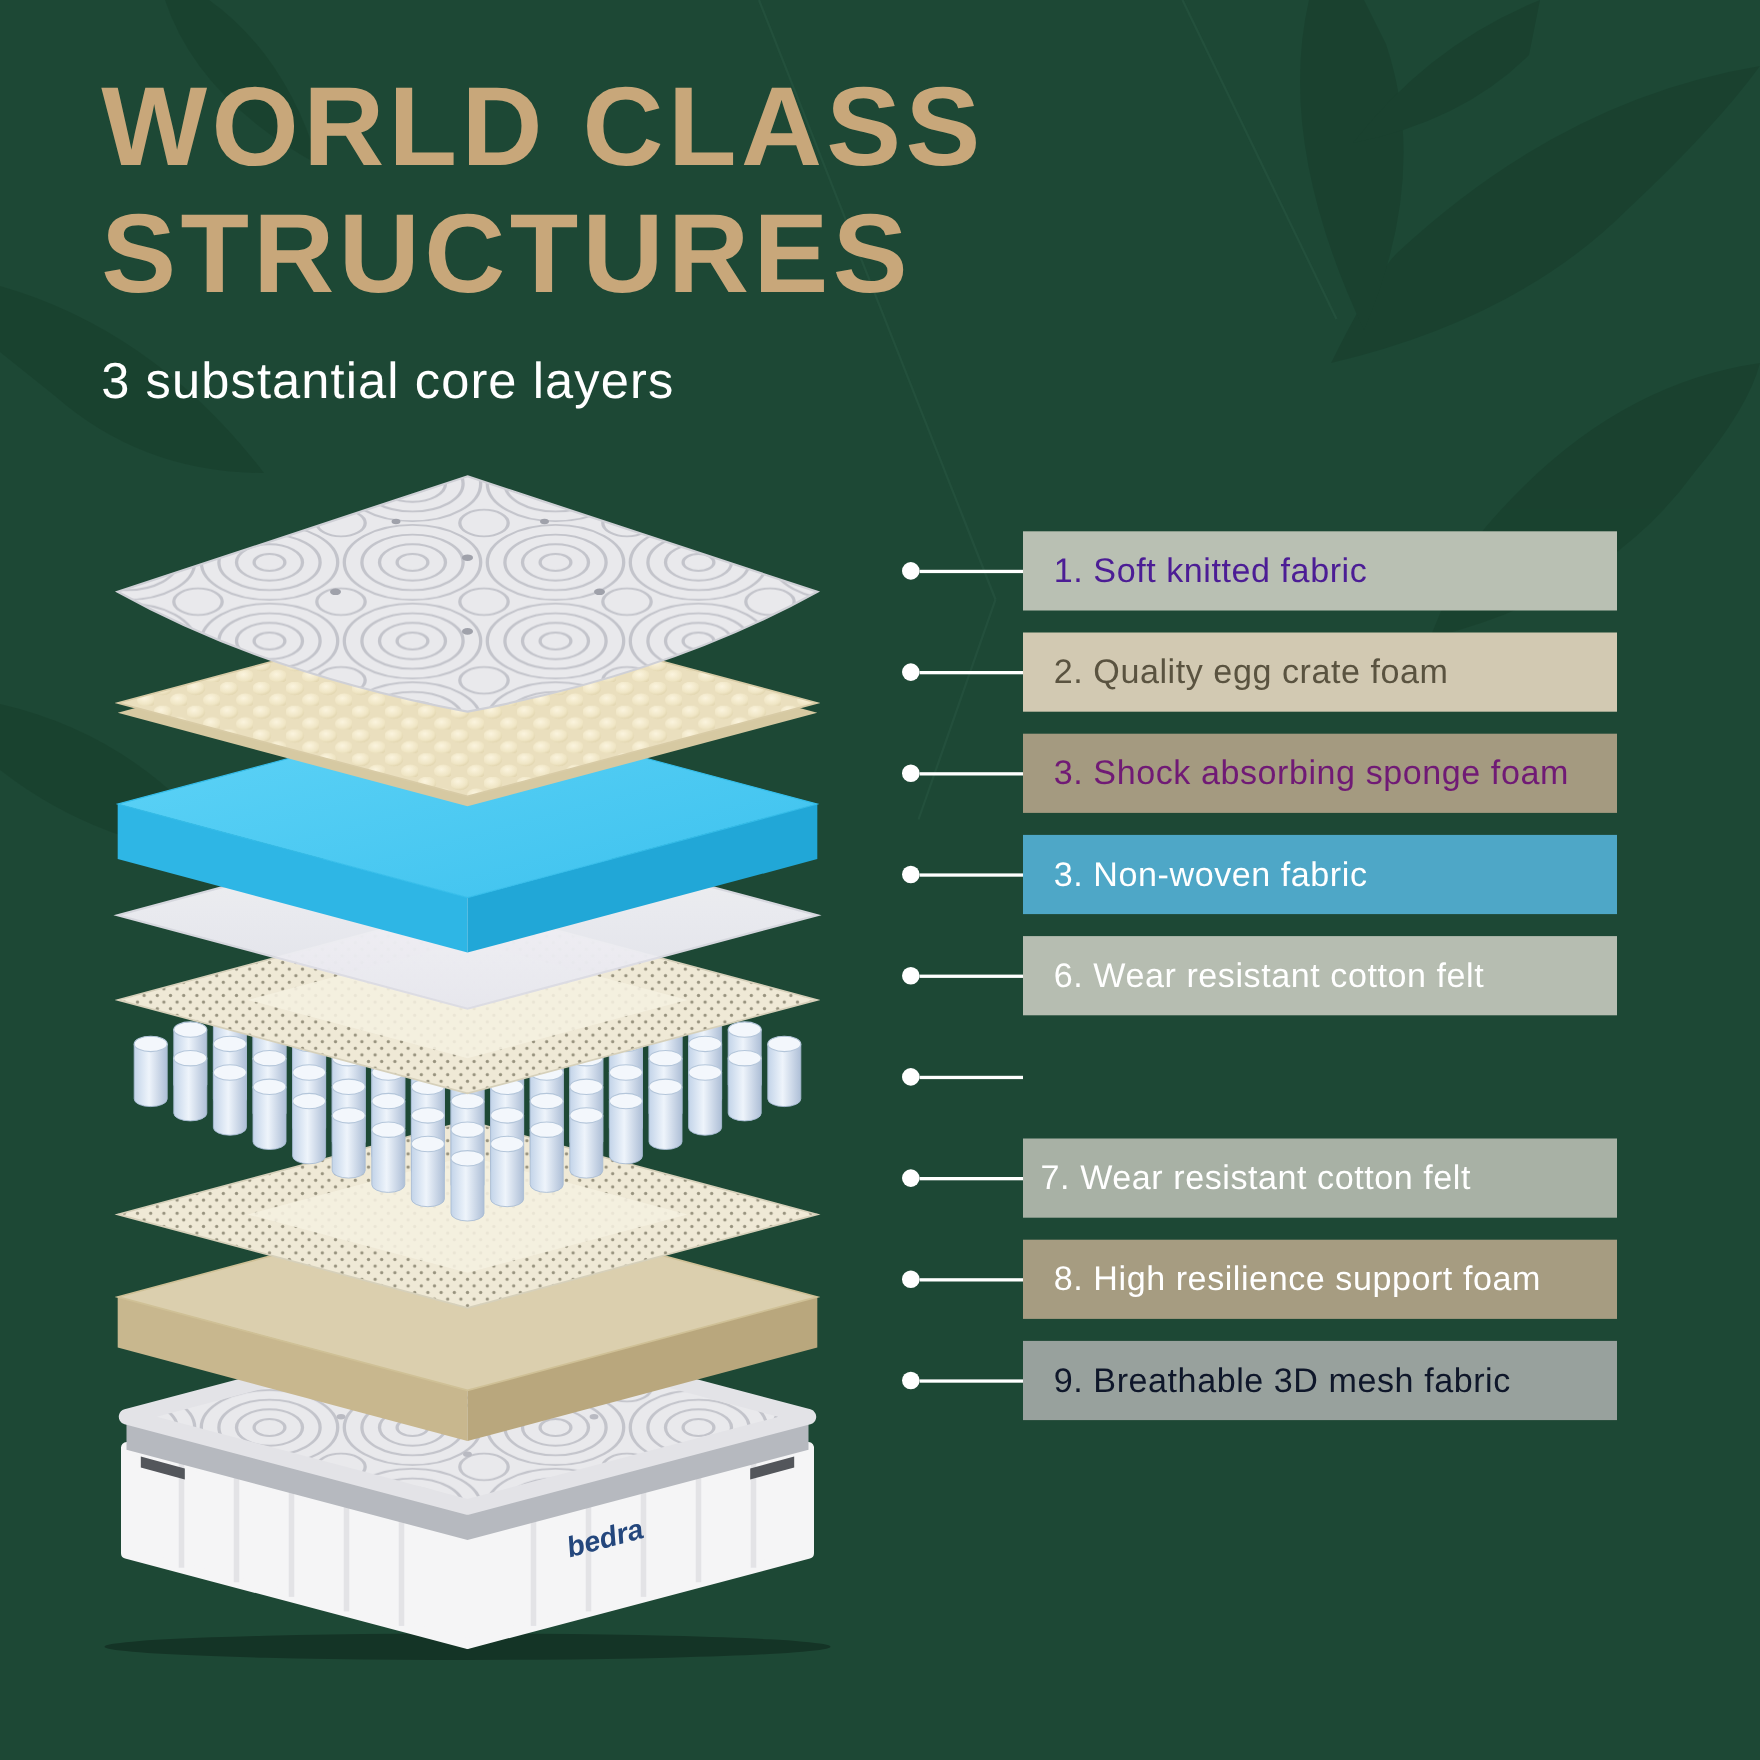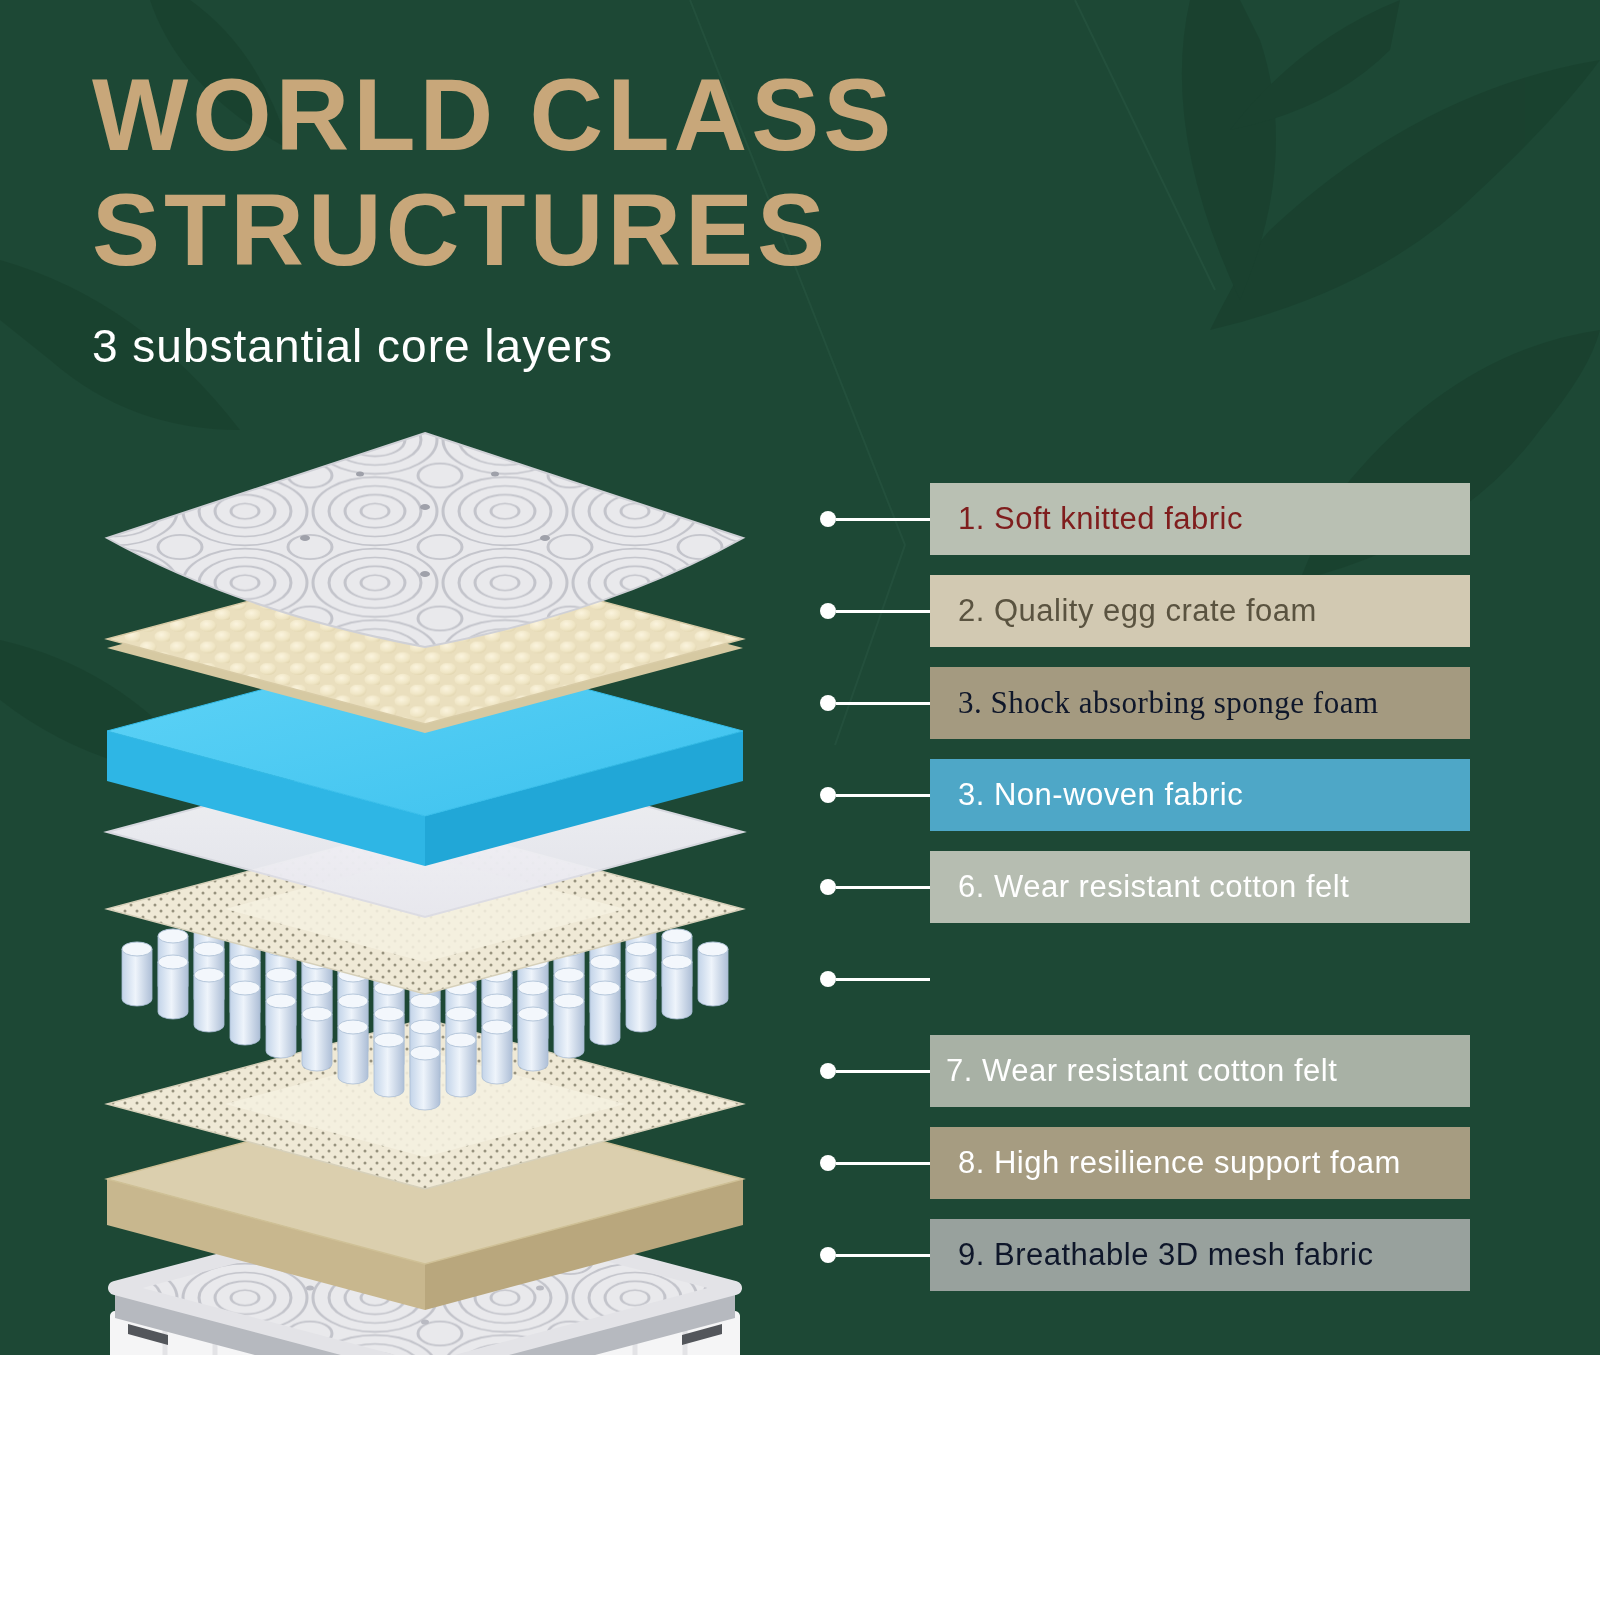--- a/index.html
+++ b/index.html
@@ -1,16 +1,16 @@
 <!DOCTYPE html>
 <html><head>
 <meta charset="utf-8">
 <style>
   html,body{margin:0;padding:0;}
-  .canvas{position:relative;width:1600px;height:1355px;background:#1d4835;overflow:hidden;
+  .canvas{position:relative;width:1600px;height:1600px;background:#1d4835;overflow:hidden;
           font-family:"Liberation Sans",sans-serif;}
   .bg-decor{position:absolute;left:0;top:0;width:1600px;height:1600px;}
   .header{position:absolute;left:92px;top:58px;z-index:3;}
   .title{font-size:102px;font-weight:bold;letter-spacing:4px;line-height:1.13;}
   .subtitle{font-size:46px;color:#ffffff;margin-top:30px;font-weight:400;letter-spacing:1px;}
   .diagram-wrap{position:absolute;left:50px;top:404px;width:760px;height:1105px;z-index:2;}
   .legend{position:absolute;left:820px;top:483px;width:680px;z-index:3;}
   .legend-row{display:flex;align-items:center;height:72px;margin-bottom:20px;}
   .dot{width:16px;height:16px;border-radius:50%;background:#ffffff;flex:0 0 auto;}
   .leader{width:94px;height:3px;background:#ffffff;flex:0 0 auto;}
@@ -328,35 +328,35 @@
             <ellipse cx="445" cy="70" rx="4" ry="2.5"></ellipse>
         </g>
       </g>
     </svg>
   </div>
 
   <div class="legend">
     <div class="legend-row">
       <span class="dot"></span>
       <span class="leader"></span>
-      <div class="bar" style="background: rgb(185, 192, 179); color: #7f1d1d;">
+      <div class="bar" style="background: rgb(185, 192, 179); color: #4c1d95;">
         <span>1. Soft knitted fabric</span>
         </div>
     </div>
     <div class="legend-row">
       <span class="dot"></span>
       <span class="leader"></span>
       <div class="bar" style="background: rgb(210, 201, 178); color: rgb(90, 83, 64);">
         <span>2. Quality egg crate foam</span>
         </div>
     </div>
     <div class="legend-row">
       <span class="dot"></span>
       <span class="leader"></span>
-      <div class="bar" style="background: rgb(164, 154, 128); color: #0f172a; font-family: Liberation Serif, serif;">
+      <div class="bar" style="background: rgb(164, 154, 128); color: #701a75;">
         <span>3. Shock absorbing sponge foam</span>
         </div>
     </div>
     <div class="legend-row">
       <span class="dot"></span>
       <span class="leader"></span>
       <div class="bar" style="background: rgb(78, 167, 199); color: rgb(255, 255, 255);">
         <span>3. Non-woven fabric</span>
         </div>
     </div>

